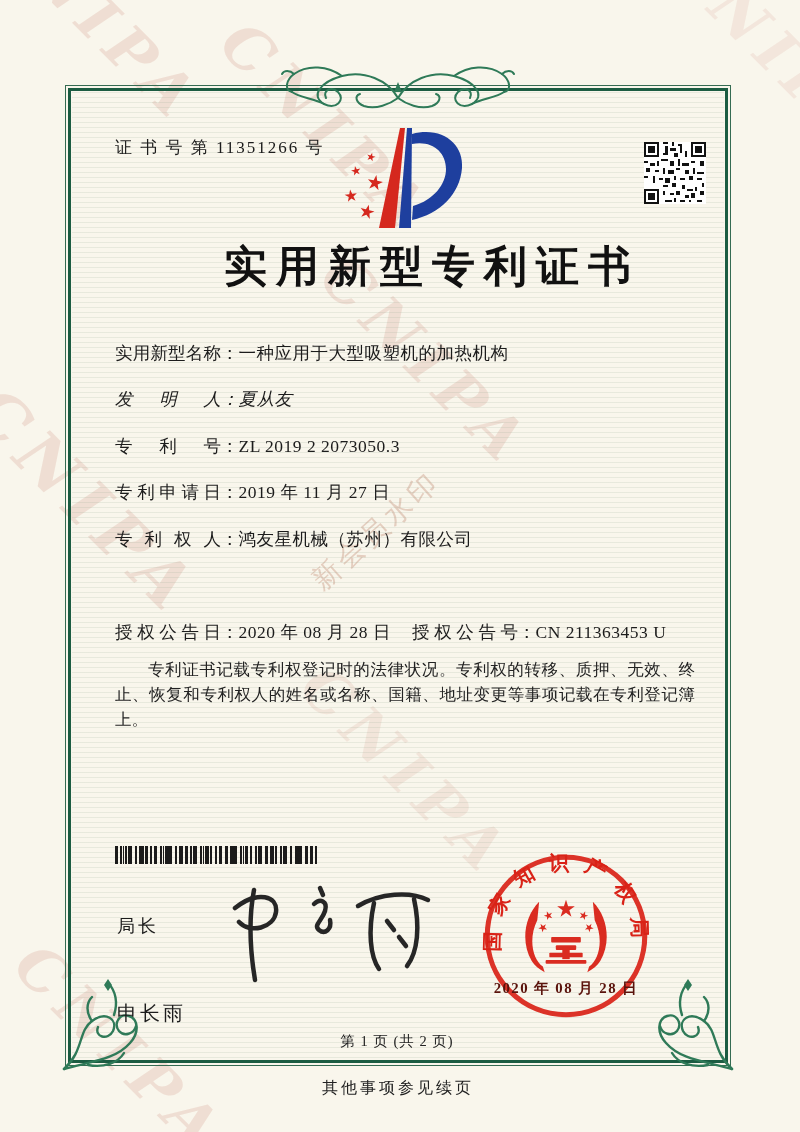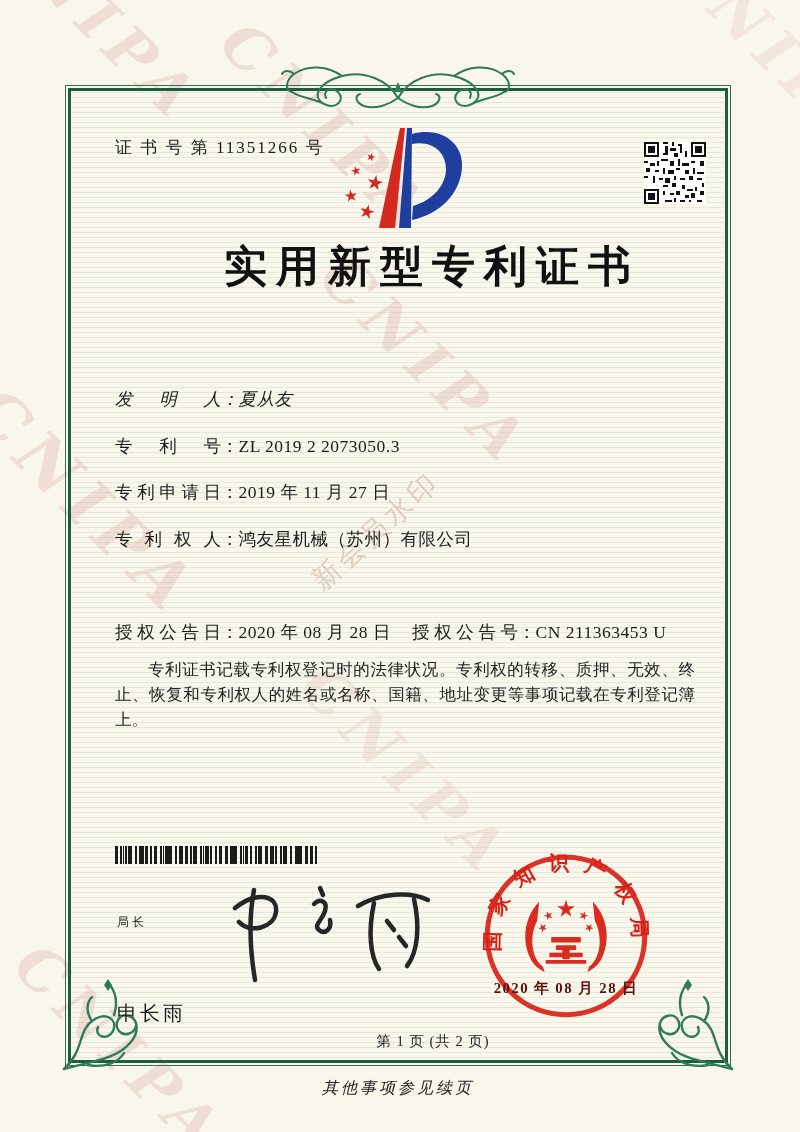--- a/index.html
+++ b/index.html
@@ -46,27 +46,27 @@
 
   .paras{left:115px;top:657px;width:580px;font-size:16.5px;line-height:25px;text-align:justify;color:#222;}
   .paras p{margin:0;text-indent:2em;}
 
   .barcode{left:115px;top:846px;width:205px;height:18px;
       background-image:
         repeating-linear-gradient(90deg,#1b1b1b 0 2px,rgba(0,0,0,0) 2px 5px),
         repeating-linear-gradient(90deg,#1b1b1b 0 1px,rgba(0,0,0,0) 1px 8px),
         repeating-linear-gradient(90deg,#1b1b1b 0 3px,rgba(0,0,0,0) 3px 13px);}
 
-  .official-title{left:117px;top:914px;font-size:12px;letter-spacing:3px;}
+  .official-title{left:117px;top:914px;font-size:18px;letter-spacing:3px;}
   .official-name{left:117px;top:1000px;font-size:20px;letter-spacing:3px;}
   .signature{left:208px;top:876px;width:244px;height:118px;}
 
   .seal{left:478px;top:848px;width:176px;height:176px;}
-  .page-info{left:65px;top:1032px;width:664px;text-align:center;font-size:14.5px;letter-spacing:1px;color:#222;padding-left:36px;}
-  .cont-note{left:0;top:1078px;width:796px;text-align:center;font-size:16px;letter-spacing:3px;color:#222;font-style:italic;}
+  .page-info{left:65px;top:1032px;width:664px;text-align:center;font-size:14.5px;letter-spacing:1px;color:#222;}
+  .cont-note{left:0;top:1078px;width:796px;text-align:center;font-size:16px;letter-spacing:3px;color:#222;}
 </style>
 </head>
 <body>
 
 <div class="page">
 
   <span class="wm w1">CNIPA</span>
   <span class="wm w2">CNIPA</span>
   <span class="wm w3">CNIPA</span>
   <span class="wm w4">CNIPA</span>
@@ -193,20 +193,23 @@
         <use href="#star" transform="translate(33,31) scale(4.5) rotate(15)"></use>
         <use href="#star" transform="translate(18,45) scale(5) rotate(-12)"></use>
         <use href="#star" transform="translate(37,57) scale(8) rotate(10)"></use>
         <use href="#star" transform="translate(13,70) scale(6.5) rotate(-8)"></use>
         <use href="#star" transform="translate(29,86) scale(7.5) rotate(14)"></use>
       </g>
     </svg>
 
     <div class="abs title">实用新型专利证书</div>
 
+    <div class="abs field-row r0">
+      <span class="flabel">实用新型名称</span><span>：</span><span class="fvalue">一种应用于大型吸塑机的加热机构</span>
+    </div>
     <div class="abs field-row r1">
       <span class="flabel">发明人</span><span>：</span><span class="fvalue">夏从友</span>
     </div>
     <div class="abs field-row r2">
       <span class="flabel">专利号</span><span>：</span><span class="fvalue">ZL 2019 2 2073050.3</span>
     </div>
     <div class="abs field-row r3">
       <span class="flabel">专利申请日</span><span>：</span><span class="fvalue">2019 年 11 月 27 日</span>
     </div>
     <div class="abs field-row r4">

